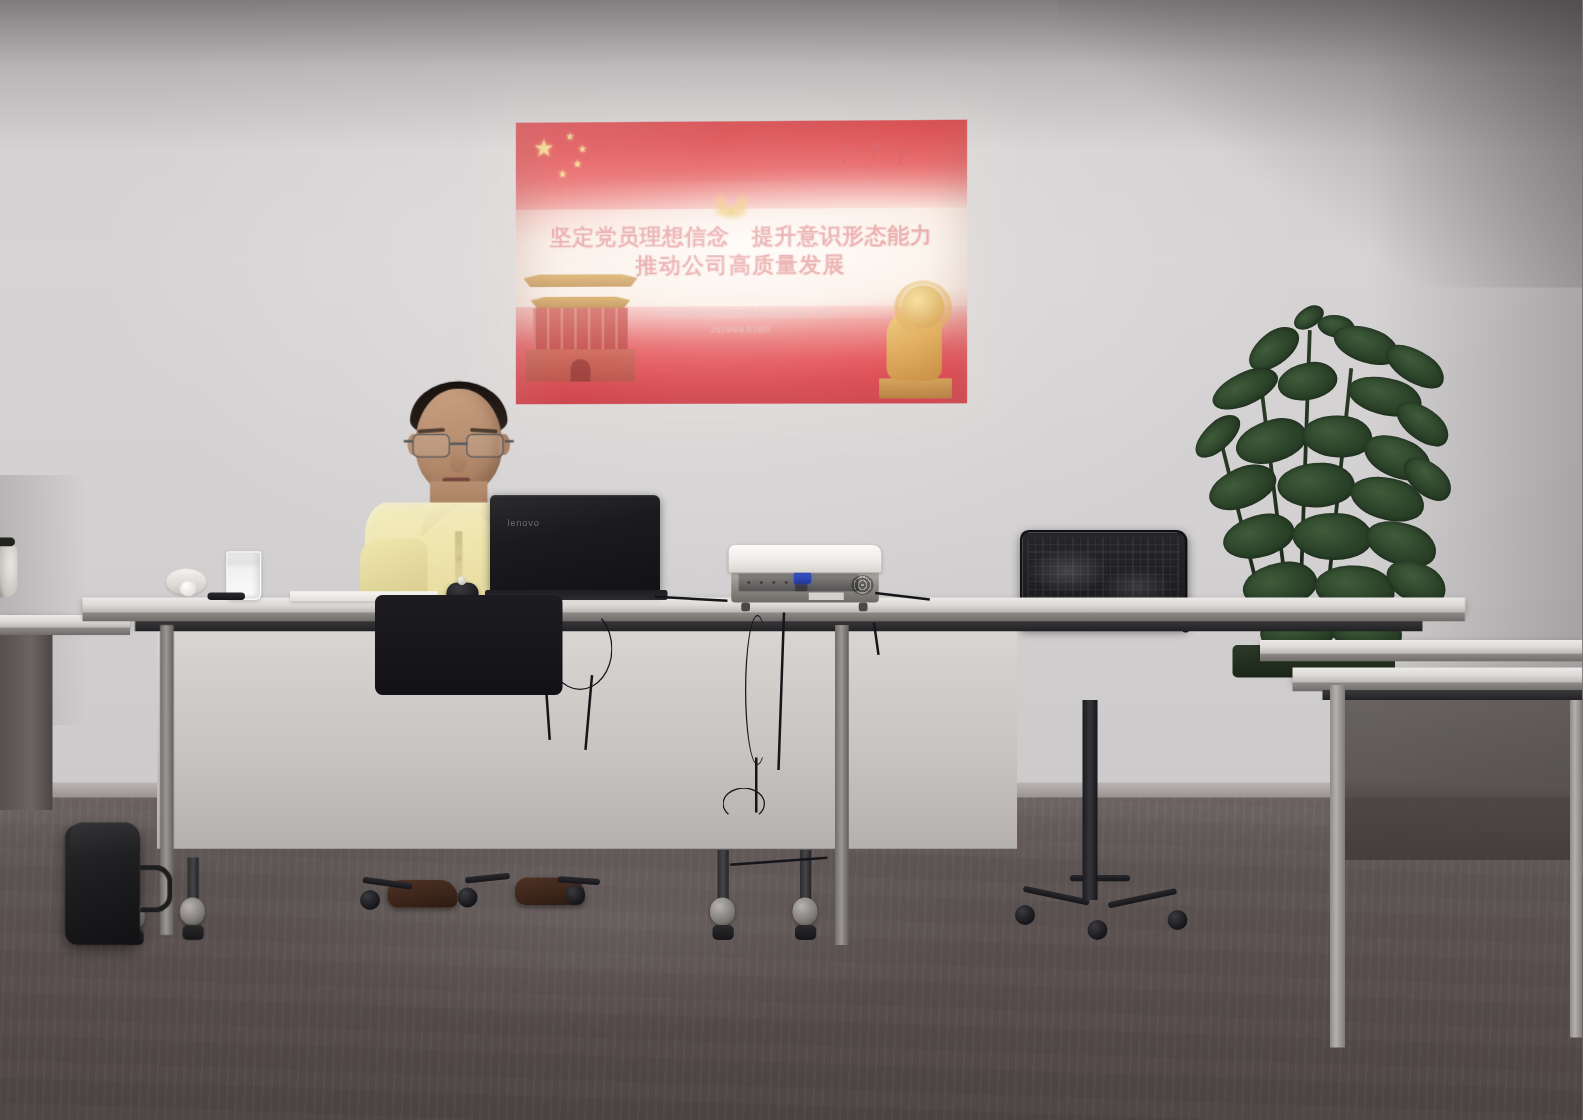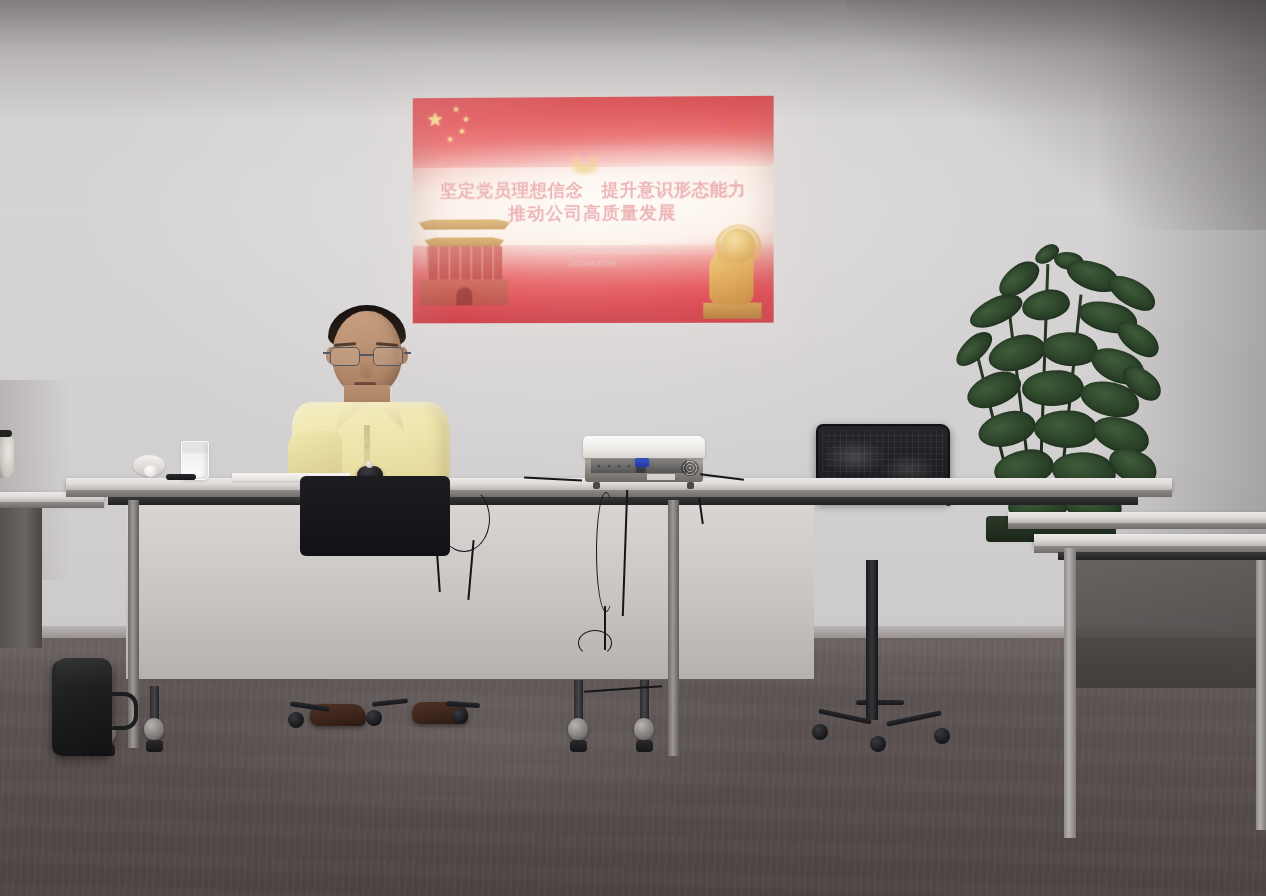--- a/index.html
+++ b/index.html
@@ -834,20 +834,26 @@
   <div class="caster-stem" style="left:150px; top:686px; height:38px;"></div>
   <div class="caster-wheel" style="left:144px; top:718px;"></div>
   <div class="caster-tire" style="left:146px; top:740px;"></div>
 
   <div class="saucer"></div>
   <div class="saucer-knob"></div>
   <div class="glass"></div>
   <div class="remote"></div>
   <div class="papers"></div>
 
+  <div class="laptop">
+    <div class="laptop-lid">
+      <span class="laptop-logo">lenovo</span>
+    </div>
+    <div class="laptop-base"></div>
+  </div>
 
   <div class="mouse"></div>
   <div class="mouse-dot"></div>
 
   <div class="projector">
     <div class="proj-body"></div>
     <div class="proj-ports"></div>
     <div class="proj-vga"></div>
     <div class="proj-grille"></div>
     <div class="proj-label"></div>

